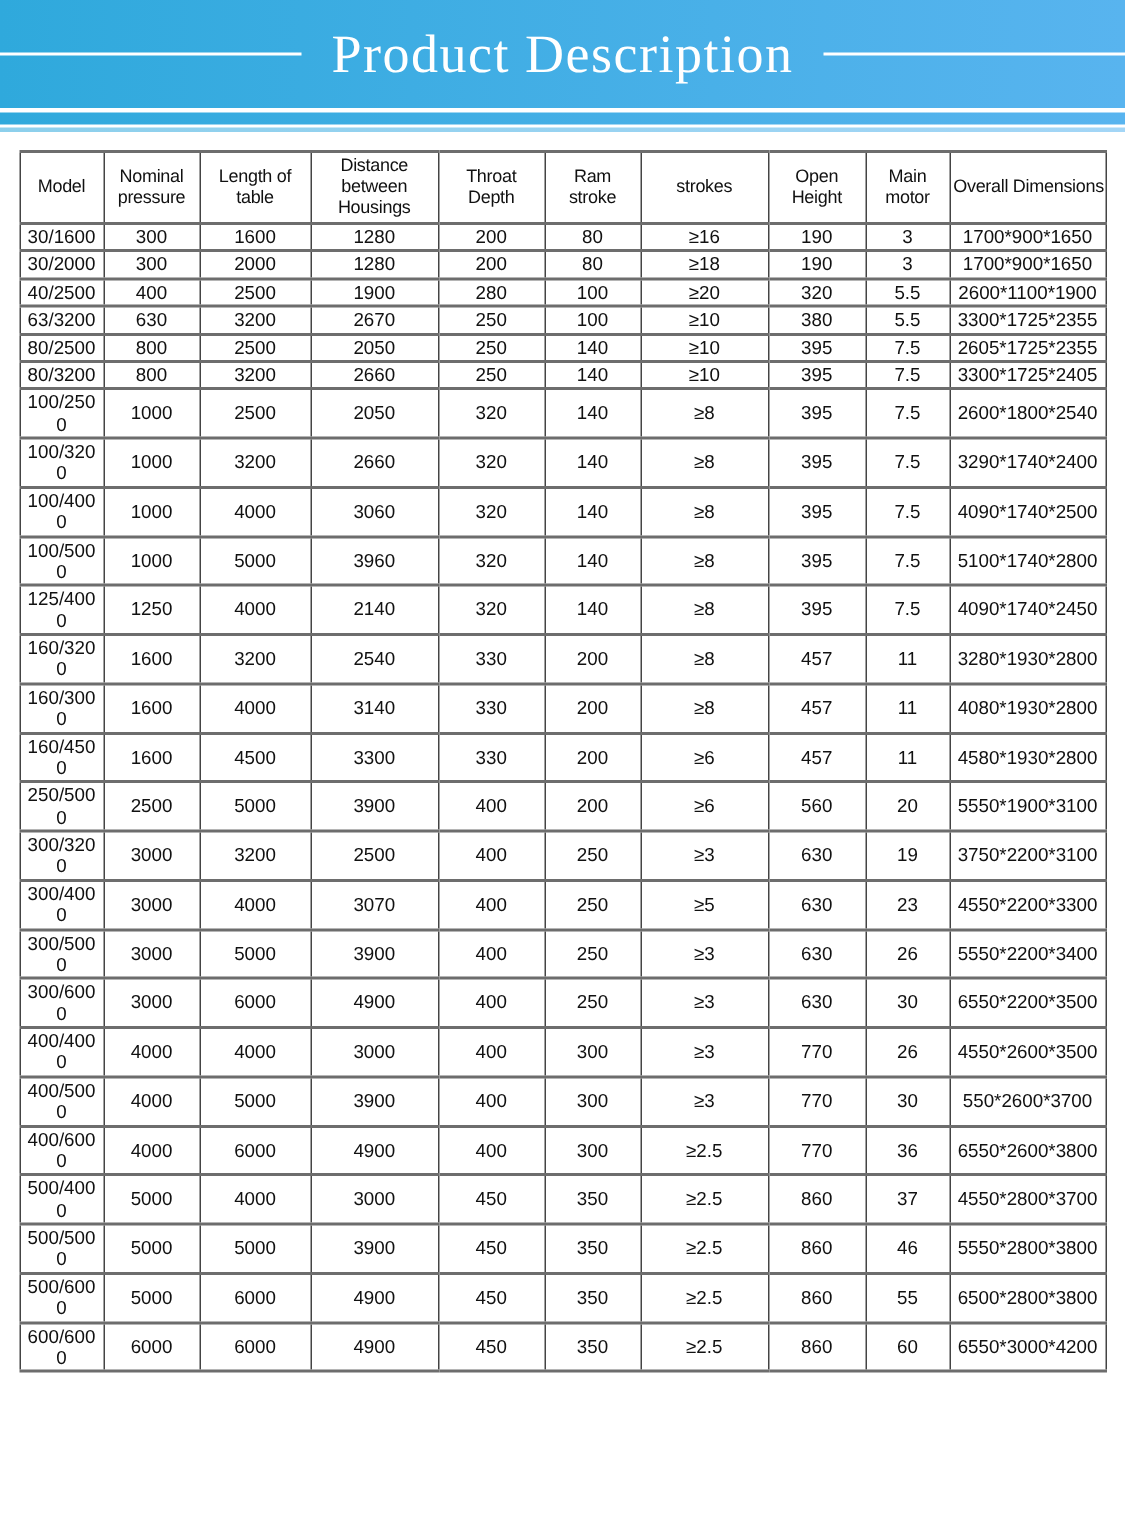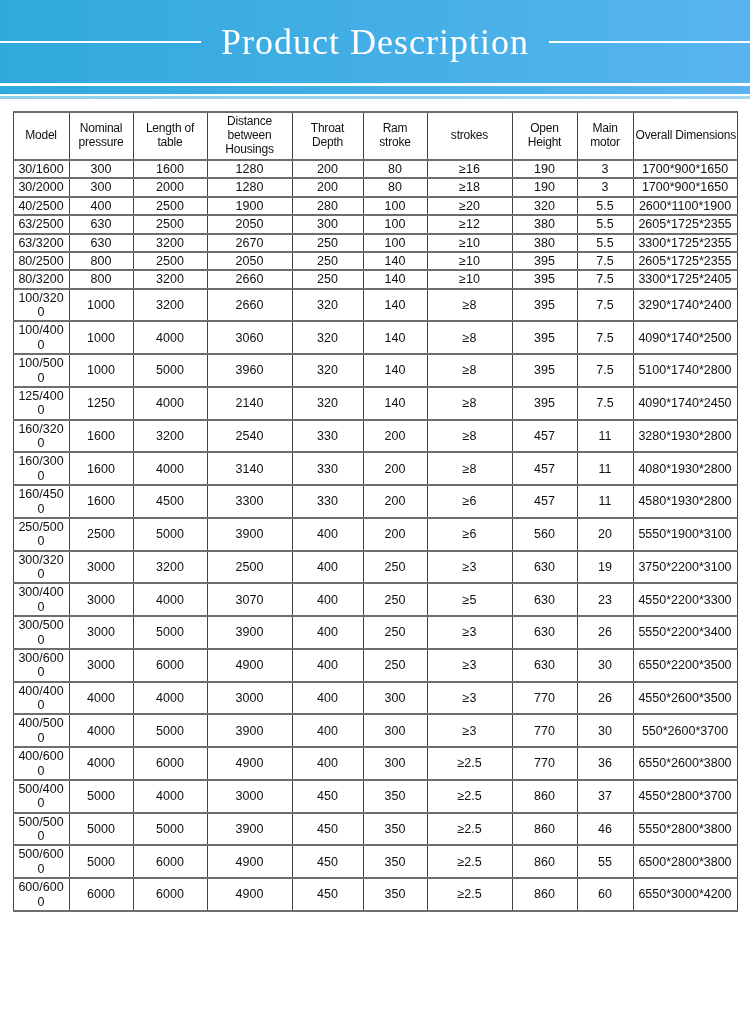--- a/index.html
+++ b/index.html
@@ -13,21 +13,21 @@
   }
   * { box-sizing: border-box; }
   html, body {
     margin: 0; padding: 0;
     width: 750px;
     background: #ffffff;
     font-family: "Liberation Sans", sans-serif;
     color: var(--text);
   }
   .banner {
-    height: 83px;
+    height: 72px;
     background: linear-gradient(90deg, var(--banner-start), var(--banner-end));
     display: flex;
     align-items: center;
   }
   .banner .flank-line {
     flex: 1;
     height: 2px;
     background: #ffffff;
   }
   .banner h1 {
@@ -157,32 +157,20 @@
         <td>2500</td>
         <td>1900</td>
         <td>280</td>
         <td>100</td>
         <td>≥20</td>
         <td>320</td>
         <td>5.5</td>
         <td>2600*1100*1900</td>
       </tr>
       <tr>
-        <td>63/2500</td>
-        <td>630</td>
-        <td>2500</td>
-        <td>2050</td>
-        <td>300</td>
-        <td>100</td>
-        <td>≥12</td>
-        <td>380</td>
-        <td>5.5</td>
-        <td>2605*1725*2355</td>
-      </tr>
-      <tr>
         <td>63/3200</td>
         <td>630</td>
         <td>3200</td>
         <td>2670</td>
         <td>250</td>
         <td>100</td>
         <td>≥10</td>
         <td>380</td>
         <td>5.5</td>
         <td>3300*1725*2355</td>
@@ -203,20 +191,33 @@
         <td>80/3200</td>
         <td>800</td>
         <td>3200</td>
         <td>2660</td>
         <td>250</td>
         <td>140</td>
         <td>≥10</td>
         <td>395</td>
         <td>7.5</td>
         <td>3300*1725*2405</td>
+      </tr>
+      <tr>
+        <td>100/250
+0</td>
+        <td>1000</td>
+        <td>2500</td>
+        <td>2050</td>
+        <td>320</td>
+        <td>140</td>
+        <td>≥8</td>
+        <td>395</td>
+        <td>7.5</td>
+        <td>2600*1800*2540</td>
       </tr>
       <tr>
         <td>100/320
 0</td>
         <td>1000</td>
         <td>3200</td>
         <td>2660</td>
         <td>320</td>
         <td>140</td>
         <td>≥8</td>

